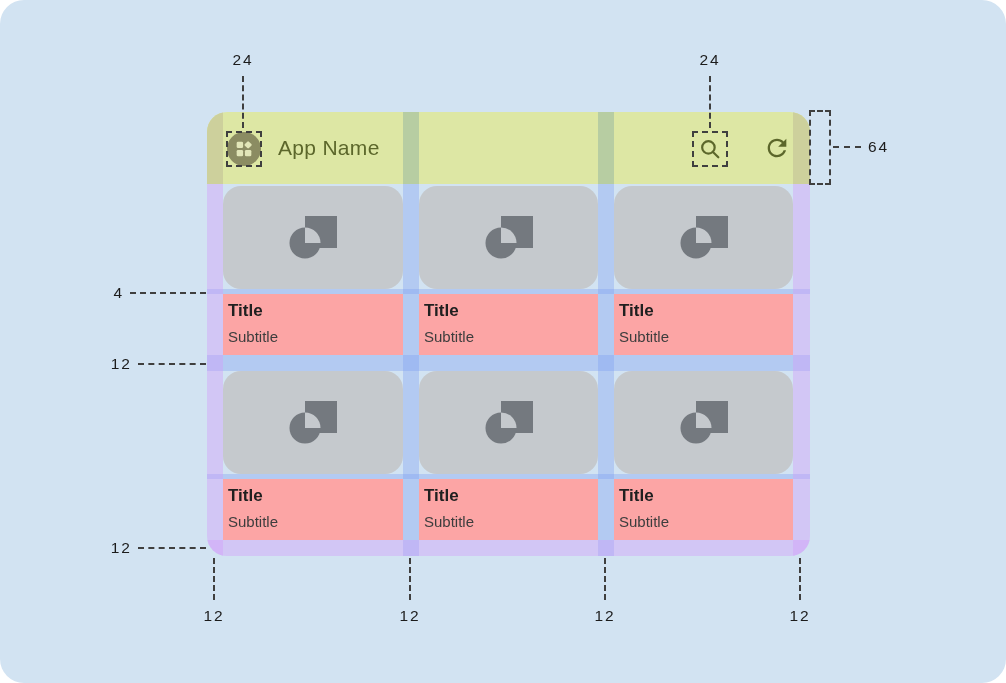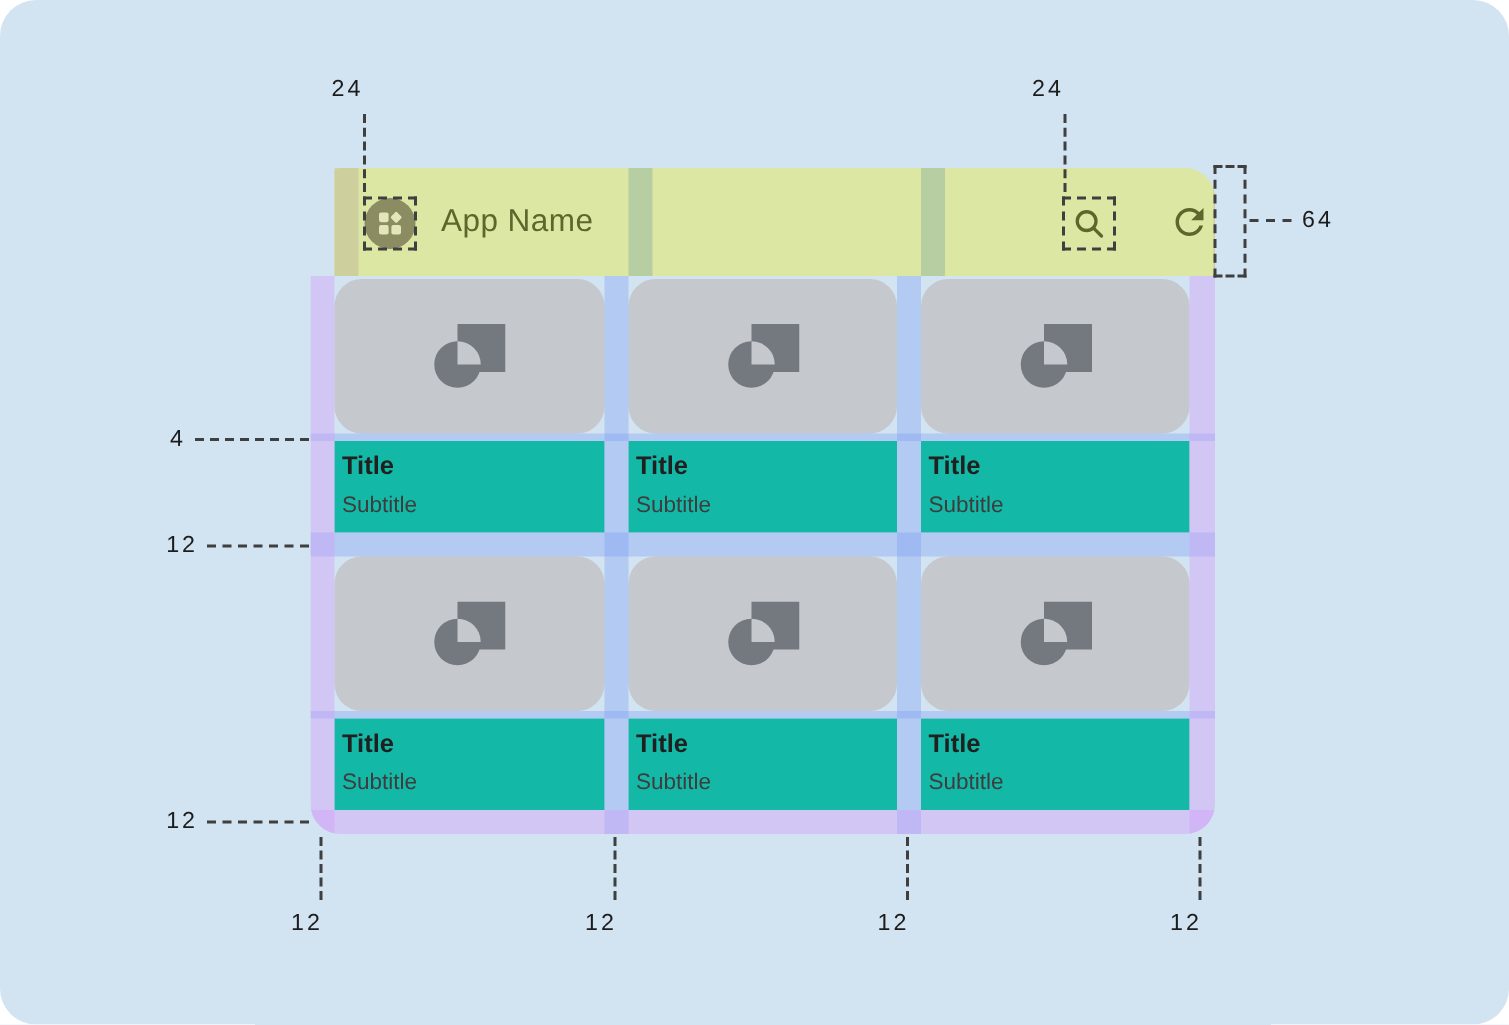--- a/index.html
+++ b/index.html
@@ -4,41 +4,41 @@
 <style>
   html,body{margin:0;padding:0;background:#ffffff;}
   .canvas{
     position:relative;width:1006px;height:683px;background:#d2e3f2;
     border-radius:24px;overflow:hidden;
     font-family:"Liberation Sans",sans-serif;
   }
   .abs{position:absolute;}
   
   .mockup{left:207px;top:112px;width:603px;height:444px;border-radius:20px;overflow:hidden;}
-  .appbar{left:16px;top:0;width:603px;height:72px;background:#dde7a4;}
+  .appbar{left:0;top:0;width:603px;height:72px;background:#dde7a4;}
   .khaki{background:#cdd09c;top:0;height:72px;}
   .sage{background:#b7cda2;top:0;height:72px;}
   .app-circle{left:20px;top:20px;width:34px;height:34px;border-radius:50%;
     background:#8b8c62;display:flex;align-items:center;justify-content:center;}
   .dash-box{border:2px dashed #3f3f3f;box-sizing:border-box;background:transparent;
     display:flex;align-items:center;justify-content:center;}
   .appbar-title{left:71px;top:0;height:72px;line-height:72px;font-size:21px;
     color:#5c672b;letter-spacing:.3px;}
   
   .card-img{background:#c5c9cd;border-radius:18px;height:103px;
     display:flex;align-items:center;justify-content:center;}
-  .card-text{background:#14b8a6;height:61px;padding:3px 0 0 5px;box-sizing:border-box;}
+  .card-text{background:#fca5a5;height:61px;padding:3px 0 0 5px;box-sizing:border-box;}
   .card-title{font-size:17px;line-height:27px;font-weight:700;color:#202020;}
   .card-sub{font-size:15px;line-height:25px;color:#3d3d3d;}
   
   .ov-blue{background:rgba(124,157,240,0.36);}
   .ov-purple{background:rgba(210,157,250,0.42);}
   
   .ann{font-size:15.5px;color:#1c1c1c;letter-spacing:2px;line-height:20px;}
-  .t-c{} .t-r{text-align:right;} 
+  .t-c{text-align:center;} .t-r{text-align:right;} 
   .vdash{border-left:2px dashed #3f3f3f;width:0;}
   .hdash{border-top:2px dashed #3f3f3f;height:0;}
   svg{display:block;}
 </style>
 </head>
 <body>
 
 <div class="canvas">
 
   <div class="abs mockup">

